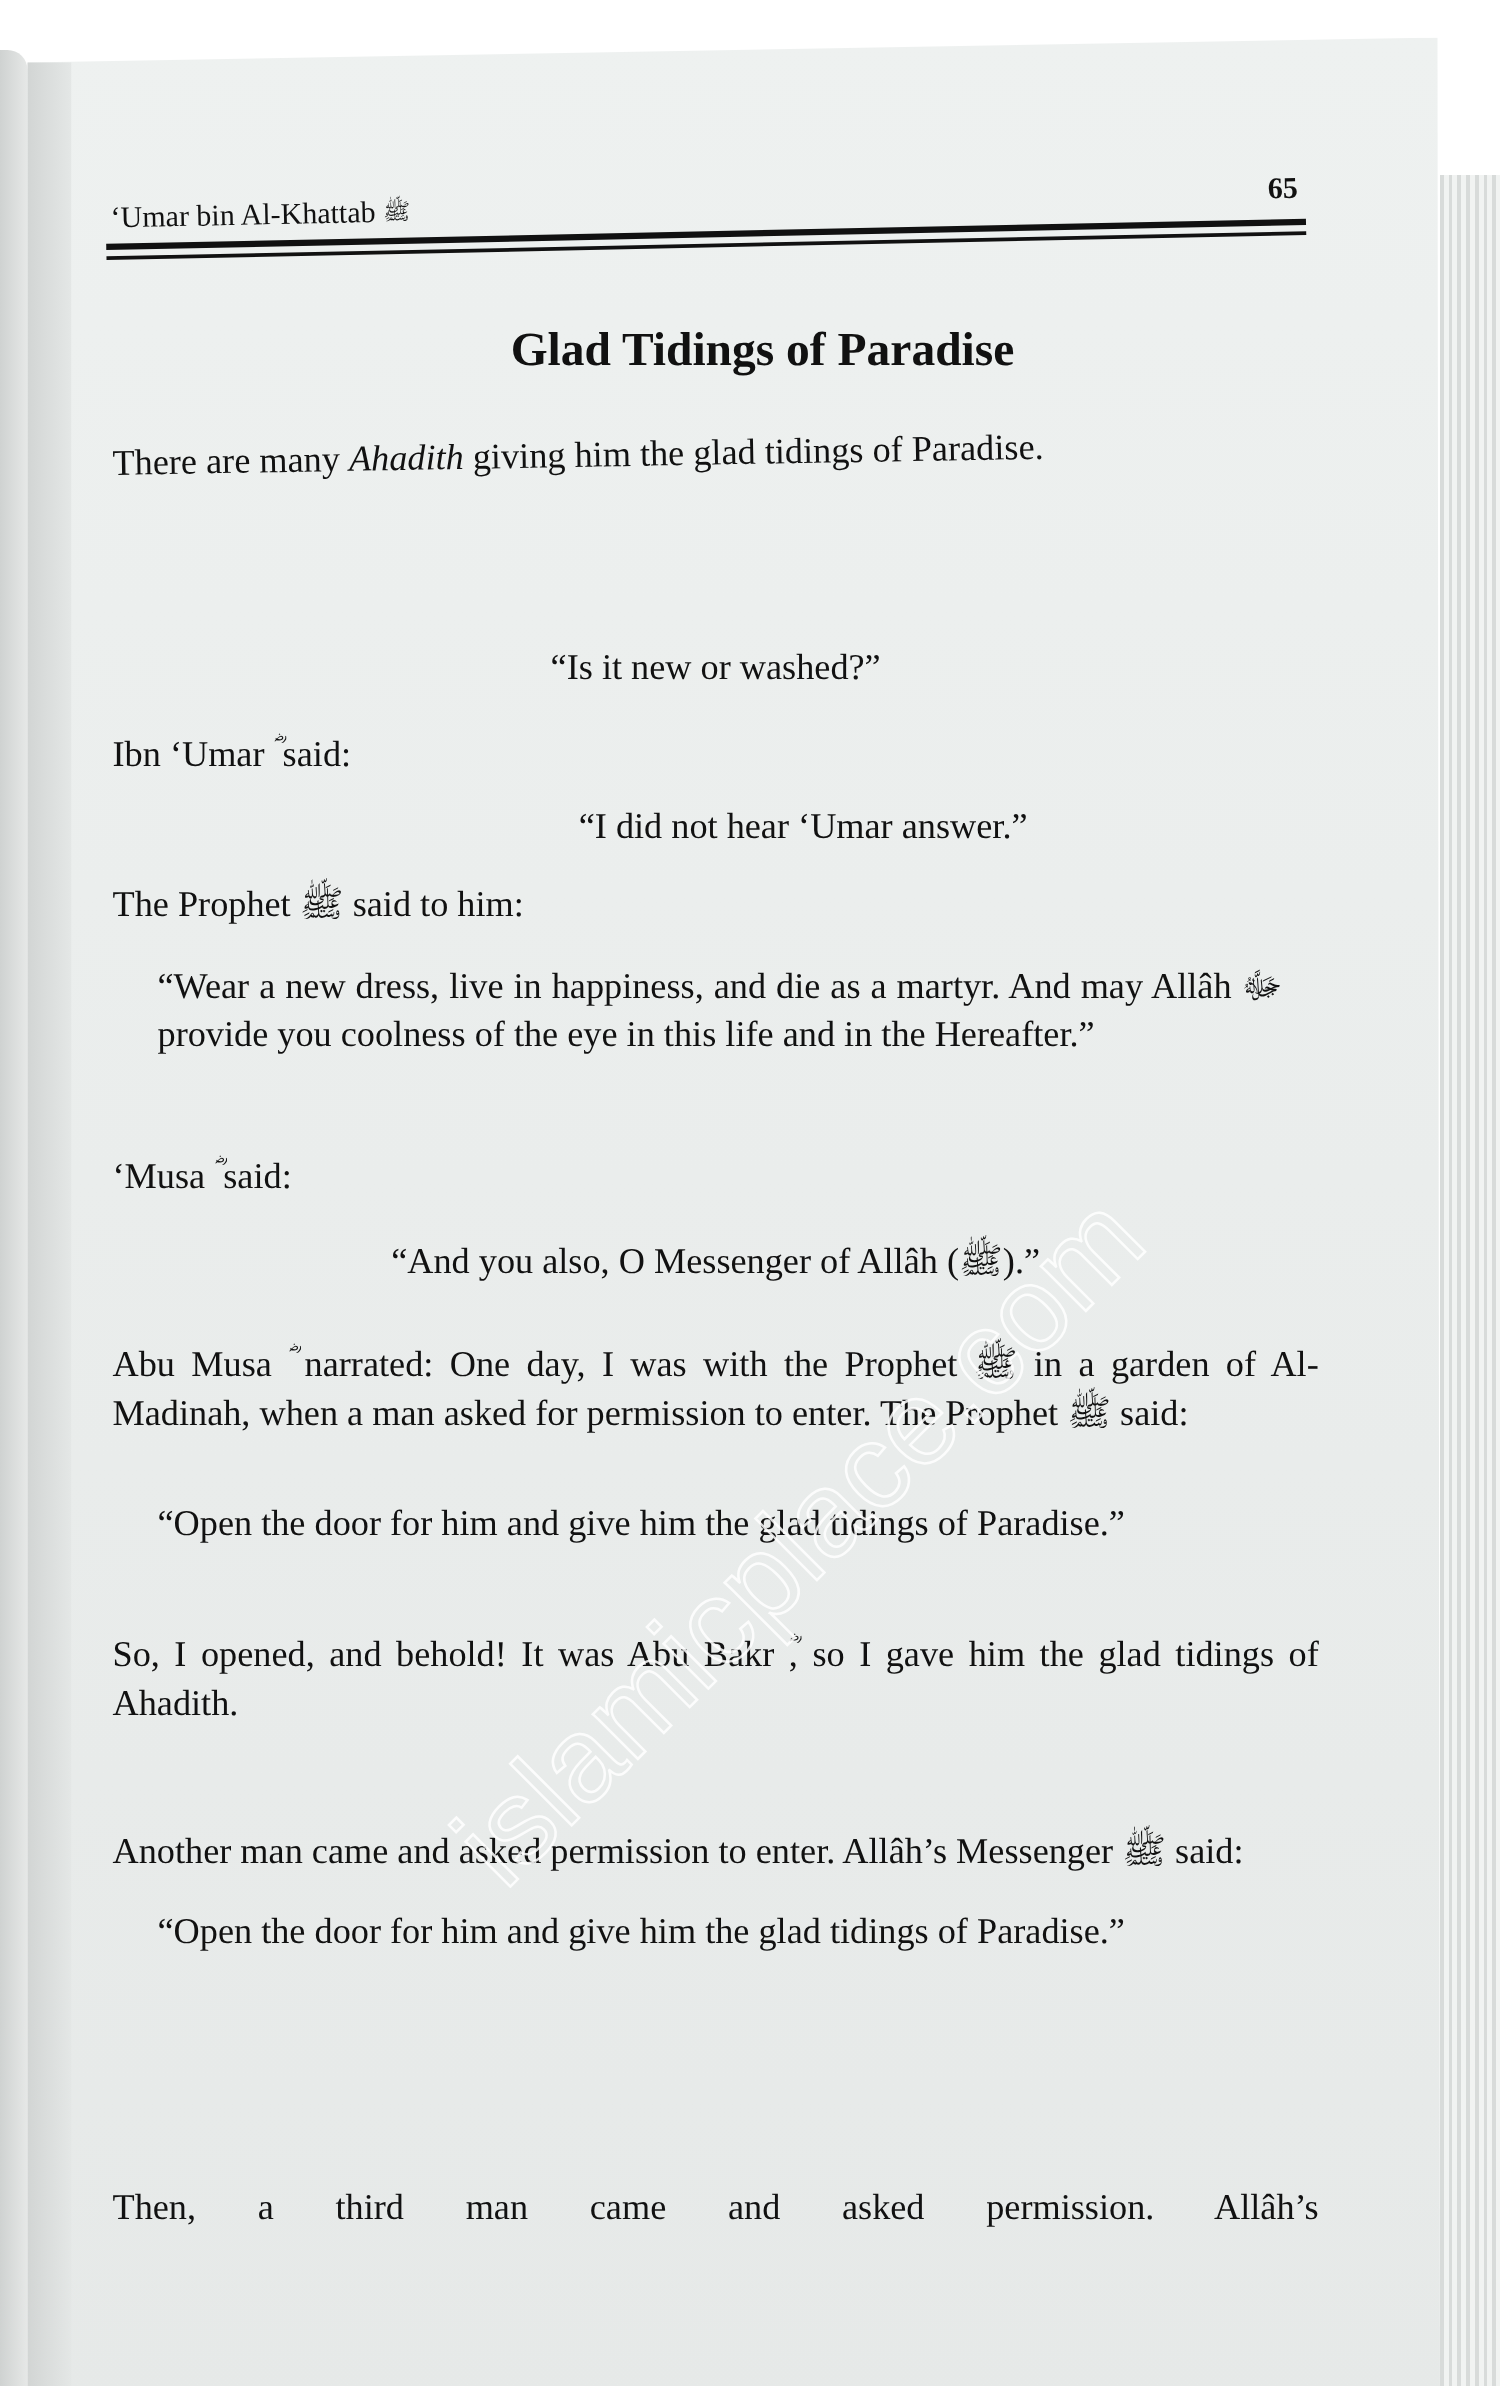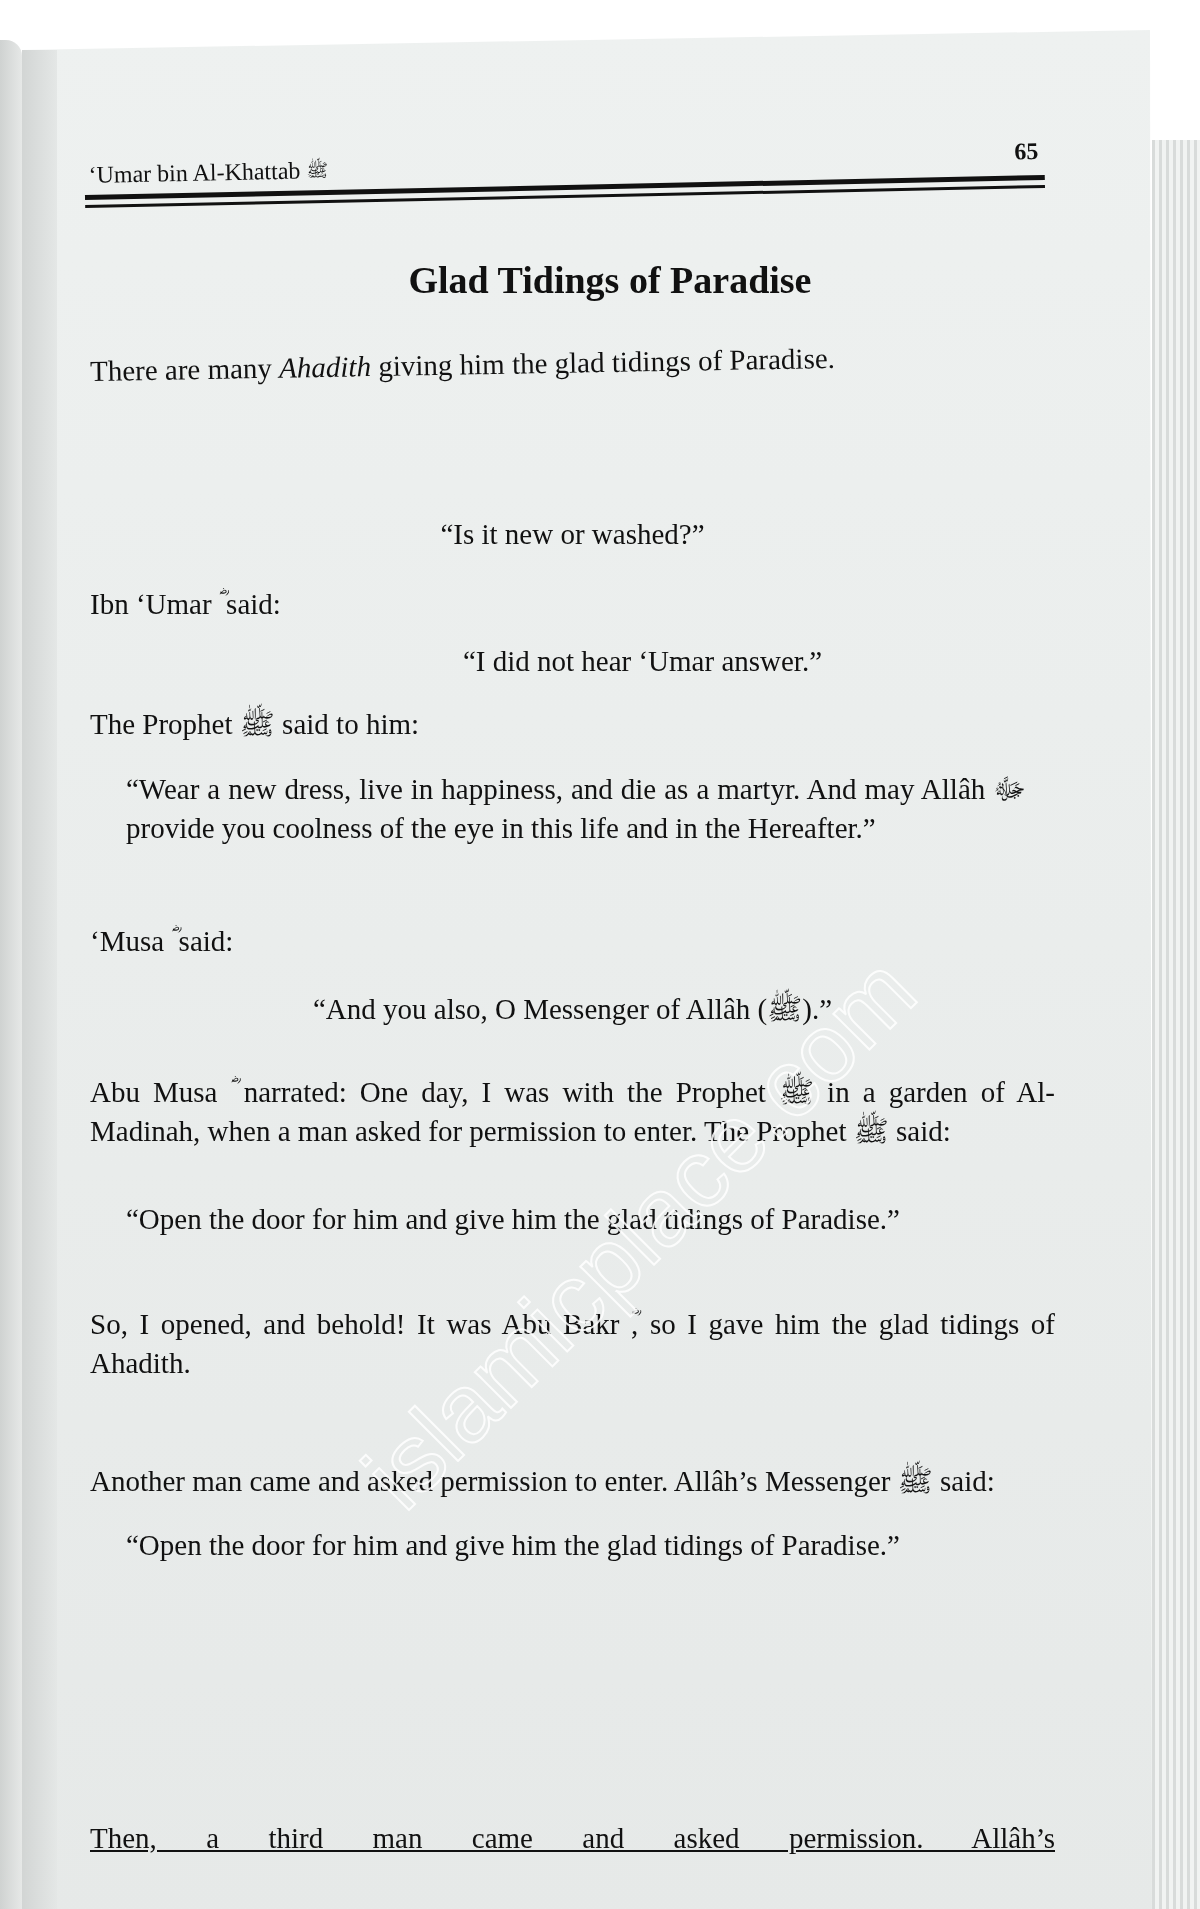--- a/index.html
+++ b/index.html
@@ -87,16 +87,16 @@
   <p class="para center" style="top:642px; left:160px;">“I did not hear ‘Umar answer.”</p>
   <p class="para" style="top:705px;">The Prophet ﷺ said to him:</p>
   <p class="para indent justify" style="top:770px;">“Wear  a  new dress, live in happiness, and die as a martyr. And  may  Allâh ﷻ provide you coolness of the eye in this life and in the Hereafter.”</p>
   <p class="para" style="top:922px;">‘Musa ؓ said:</p>
   <p class="para center" style="top:990px;">“And you also, O Messenger of Allâh (ﷺ).”</p>
   <p class="para justify" style="top:1058px;margin-top:15px;">Abu Musa ؓ narrated: One day, I was with the Prophet ﷺ in a garden of Al-Madinah, when a man asked for permission to enter. The Prophet ﷺ said:</p>
   <p class="para indent justify" style="top:1200px;">“Open  the  door  for  him  and give him the glad tidings of Paradise.”</p>
   <p class="para justify" style="top:1305px;">So, I opened, and behold! It was Abu Bakr ؓ, so I gave him the glad tidings of Ahadith.</p>
   <p class="para justify" style="top:1418px;margin-top:44px;">Another man came and asked permission to enter. Allâh’s Messenger ﷺ said:</p>
   <p class="para indent justify" style="top:1526px;">“Open  the  door  for  him  and give him the glad tidings of Paradise.”</p>
-  <p class="para justify" style="top:1819px; text-align-last: justify; text-decoration: underline;">Then, a third man came and asked permission. Allâh’s</p>
+  <p class="para justify" style="top:1747px; text-align-last: justify;">Then, a third man came and asked permission. Allâh’s</p>
 
   <div class="watermark">islamicplace.com</div>
 </div>
 
 </body></html>

